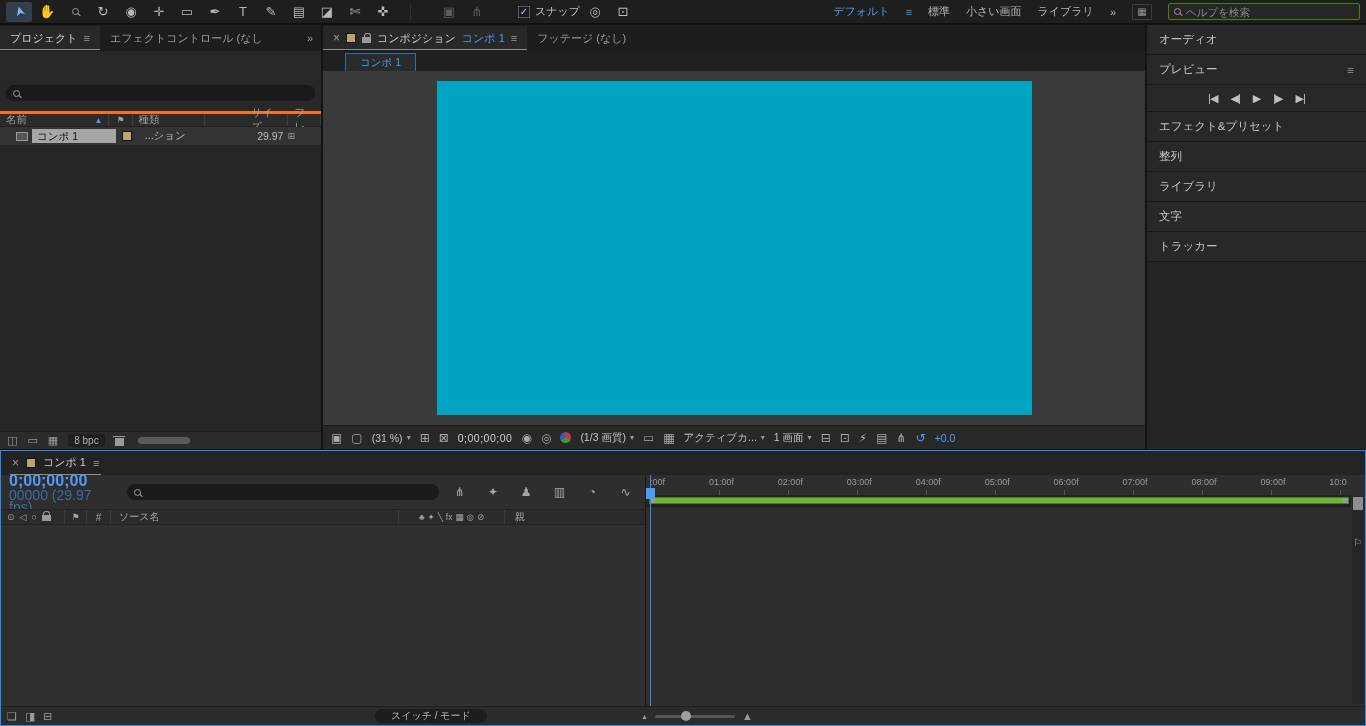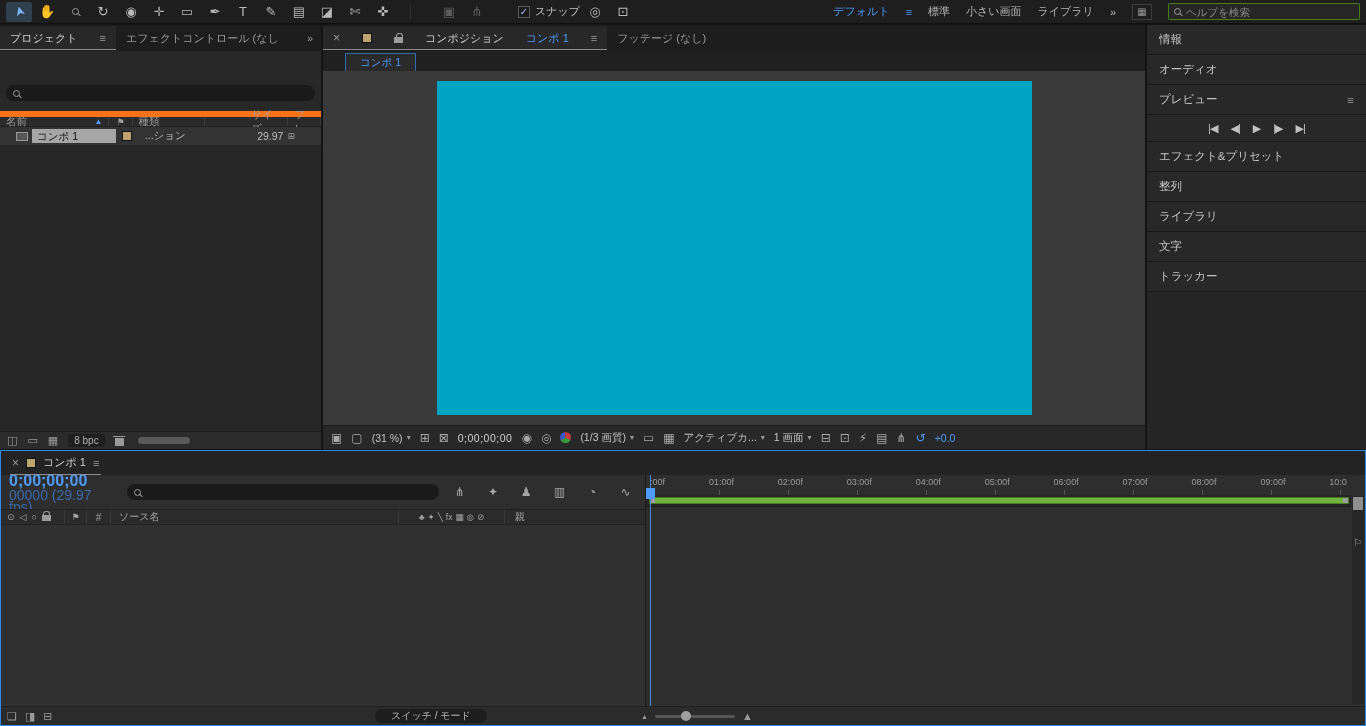--- a/index.html
+++ b/index.html
@@ -27,40 +27,40 @@
   .help-search input{flex:1;background:transparent;border:none;outline:none;color:#bbb;font-size:10.5px;font-family:inherit;min-width:0;}
   .help-search input::placeholder{color:#8a8a8a;}
 
   
   .main{position:absolute;top:25px;left:0;width:1366px;height:424px;display:flex;gap:2px;background:#141414;}
   .panel{background:#282828;display:flex;flex-direction:column;overflow:hidden;}
   .panel.left{width:321px;}
   .panel.center{flex:1;}
   .panel.right{width:219px;background:#252525;}
   .tabbar{height:26px;background:#1d1d1d;display:flex;align-items:center;flex:none;overflow:hidden;}
-  .tab{height:18px;display:flex;align-items:center;padding:12px 10px;color:#9b9b9b;white-space:nowrap;gap:22px;}
+  .tab{height:18px;display:flex;align-items:center;padding:12px 10px;color:#9b9b9b;white-space:nowrap;gap:6px;}
   .tab.active{background:#282828;color:#cfcfcf;box-shadow:inset 0 -1px 0 #8d8d8d;}
   .tmenu{color:#9b9b9b;}
   .overflow{margin-left:auto;padding:0 8px;color:#9b9b9b;}
   .close{color:#9a9a9a;font-size:12px;}
   .minilabel{width:10px;height:10px;background:#bca46f;border:1px solid #141414;flex:none;}
   .lockicon{position:relative;width:9px;height:6px;background:#9a9a9a;display:inline-block;margin-top:4px;flex:none;}
   .lockicon::before{content:"";position:absolute;top:-4px;left:1.5px;width:5px;height:4px;border:1.5px solid #9a9a9a;border-bottom:none;border-radius:3px 3px 0 0;}
   .bluetxt{color:#4e9bfa;}
 
   
   .pbody{flex:1;display:flex;flex-direction:column;}
   .proj-head{display:flex;padding:8px;gap:12px;}
   .thumb{width:110px;height:64px;background:#00a4c3;border:1px solid #0d0d0d;outline:1px solid #3a3a3a;}
   .meta{padding-top:2px;line-height:15px;color:#b6b6b6;}
   .meta-row1{color:#c9c9c9;}
   .caret{font-size:8px;color:#9a9a9a;}
   .tri{font-size:9px;}
   .psearch{margin:34px 6px 10px 6px;height:16px;background:#1a1a1a;border-radius:8px;display:flex;align-items:center;padding:0 7px;flex:none;}
-  .phead{height:16px;background:#2b2b2b;border-top:6px solid #f97316;border-bottom:1px solid #202020;display:flex;align-items:center;color:#9f9f9f;font-size:10.5px;flex:none;}
+  .phead{height:16px;background:#2b2b2b;border-top:3px solid #f97316;border-bottom:1px solid #202020;display:flex;align-items:center;color:#9f9f9f;font-size:10.5px;flex:none;}
   .phead .c{border-right:1px solid #3c3c3c;height:100%;display:flex;align-items:center;padding:0 6px;}
   .cname{width:118px;padding-left:14px;}
   .sort{color:#4e9bfa;font-size:8px;margin-left:auto;}
   .ctag{width:24px;justify-content:center;}
   .ctype{width:78px;}
   .csize{width:46px;margin-left:40px;}
   .cframe{flex:1;border-right:none;}
   .flag{font-size:9px;}
   .prow{height:18px;display:flex;align-items:center;background:#333;font-size:10.5px;flex:none;}
   .rc-name{width:118px;display:flex;align-items:center;gap:4px;padding-left:16px;}
@@ -304,23 +304,20 @@
       <span class="ci">⚡</span>
       <span class="ci">▤</span>
       <span class="ci">⋔</span>
       <span class="ci blue">↺</span>
       <span class="exposure">+0.0</span>
     </div>
   </div>
 
   <div class="panel right">
     <div class="rp-item">
-        <span>情報</span>
-      </div>
-    <div class="rp-item">
         <span>オーディオ</span>
       </div>
     <div class="rp-item">
       <span>プレビュー</span>
       <span class="tmenu">≡</span>
     </div>
     <div class="rp-controls">
       <span class="tbtn">|◀</span>
       <span class="tbtn">◀|</span>
       <span class="tbtn">▶</span>

